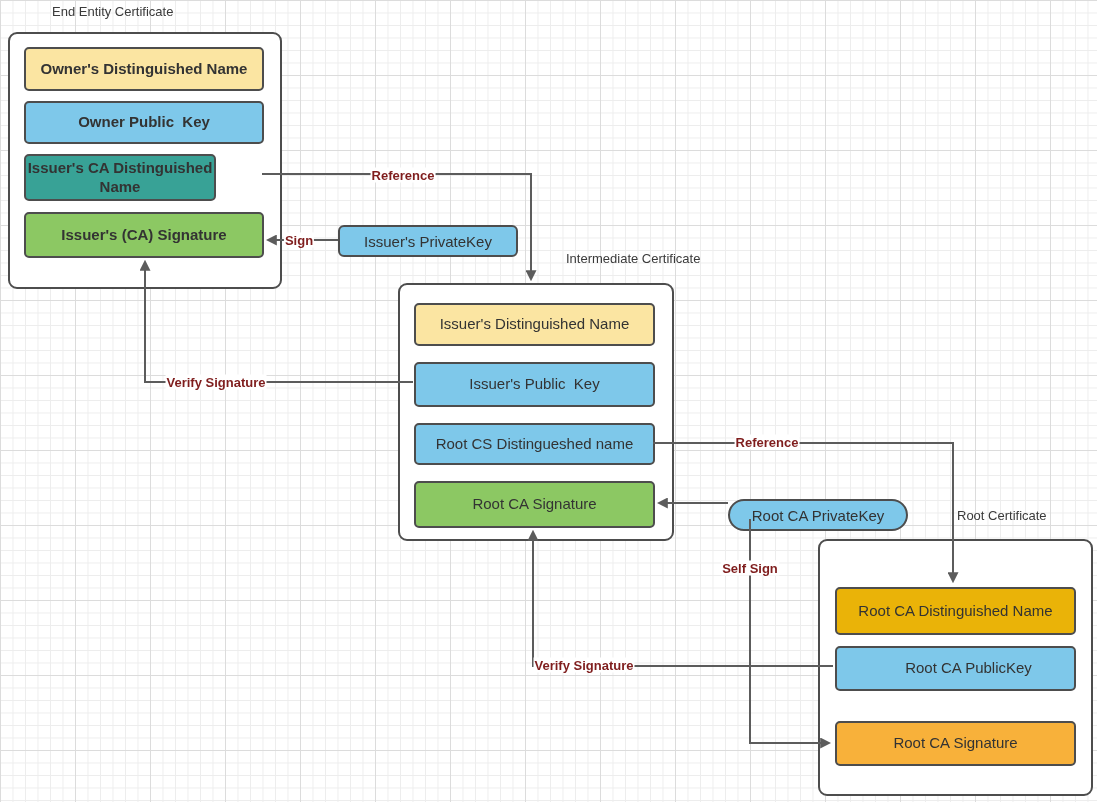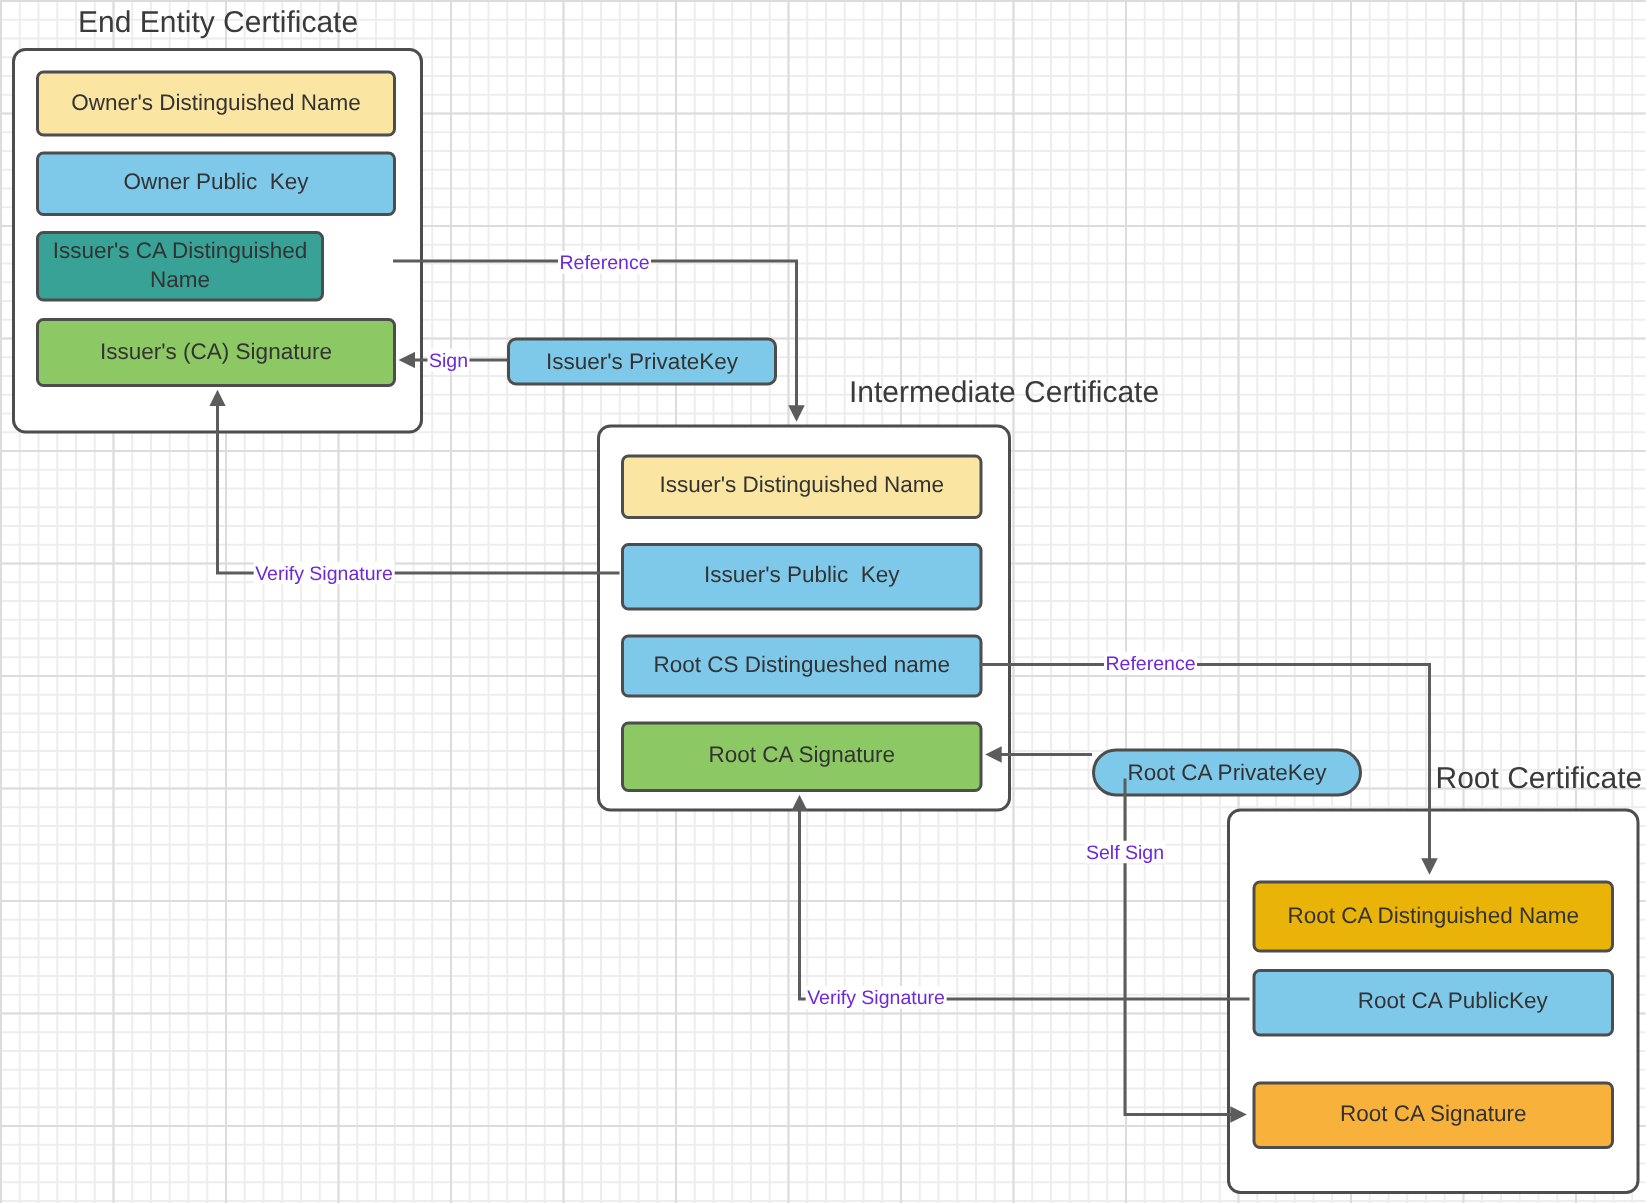--- a/index.html
+++ b/index.html
@@ -22,21 +22,21 @@
   }
   .group {
     position: absolute;
     background: #ffffff;
     border: 2px solid #4d4d4d;
     border-radius: 9px;
     z-index: 1;
   }
   .group-title {
     position: absolute;
-    font-size: 20px;
+    font-size: 13px;
     color: #3a3a3a;
     white-space: pre;
     z-index: 1;
   }
   .node {
     position: absolute;
     border: 2px solid #4d4d4d;
     border-radius: 5px;
     display: flex;
     align-items: center;
@@ -72,38 +72,38 @@
     pointer-events: none;
   }
   svg.connectors path.connector {
     fill: none;
     stroke-width: 2px;
   }
   .edge-label {
     position: absolute;
     transform: translate(-50%, -50%);
     font-size: 13px;
-    font-weight: normal;
-    color: #6d28d9;
+    font-weight: bold;
+    color: #7f1d1d;
     background: #ffffff;
     padding: 0 1px;
     white-space: pre;
     z-index: 4;
   }
 </style>
 </head>
 <body>
 
 <div class="canvas">
 
   <div class="group-title" style="left:52px; top:4px;">End Entity Certificate</div>
   <div class="group-title" style="left:566px; top:251px;">Intermediate Certificate</div>
   <div class="group-title" style="left:957px; top:508px;">Root Certificate</div>
 
-  <div class="group" style="left:8px; top:32px; width:270px; height:253px;">
+  <div class="group" style="left:8px; top:32px; width:270px; height:253px;font-weight:bold;">
     <div class="node" style="left: 14px; top: 13px; width: 240px; height: 44px; background-color: rgb(251, 229, 162);">
       <span>Owner's Distinguished Name</span>
       </div>
     <div class="node" style="left: 14px; top: 67px; width: 240px; height: 43px; background-color: rgb(126, 200, 234);">
       <span>Owner Public  Key</span>
       </div>
     <div class="node" style="left: 14px; top: 120px; width: 192px; height: 47px; background-color: rgb(56, 162, 150);">
       <span class="narrow">Issuer's CA Distinguished Name</span>
       </div>
     <div class="node" style="left: 14px; top: 178px; width: 240px; height: 46px; background-color: rgb(140, 200, 99);">

